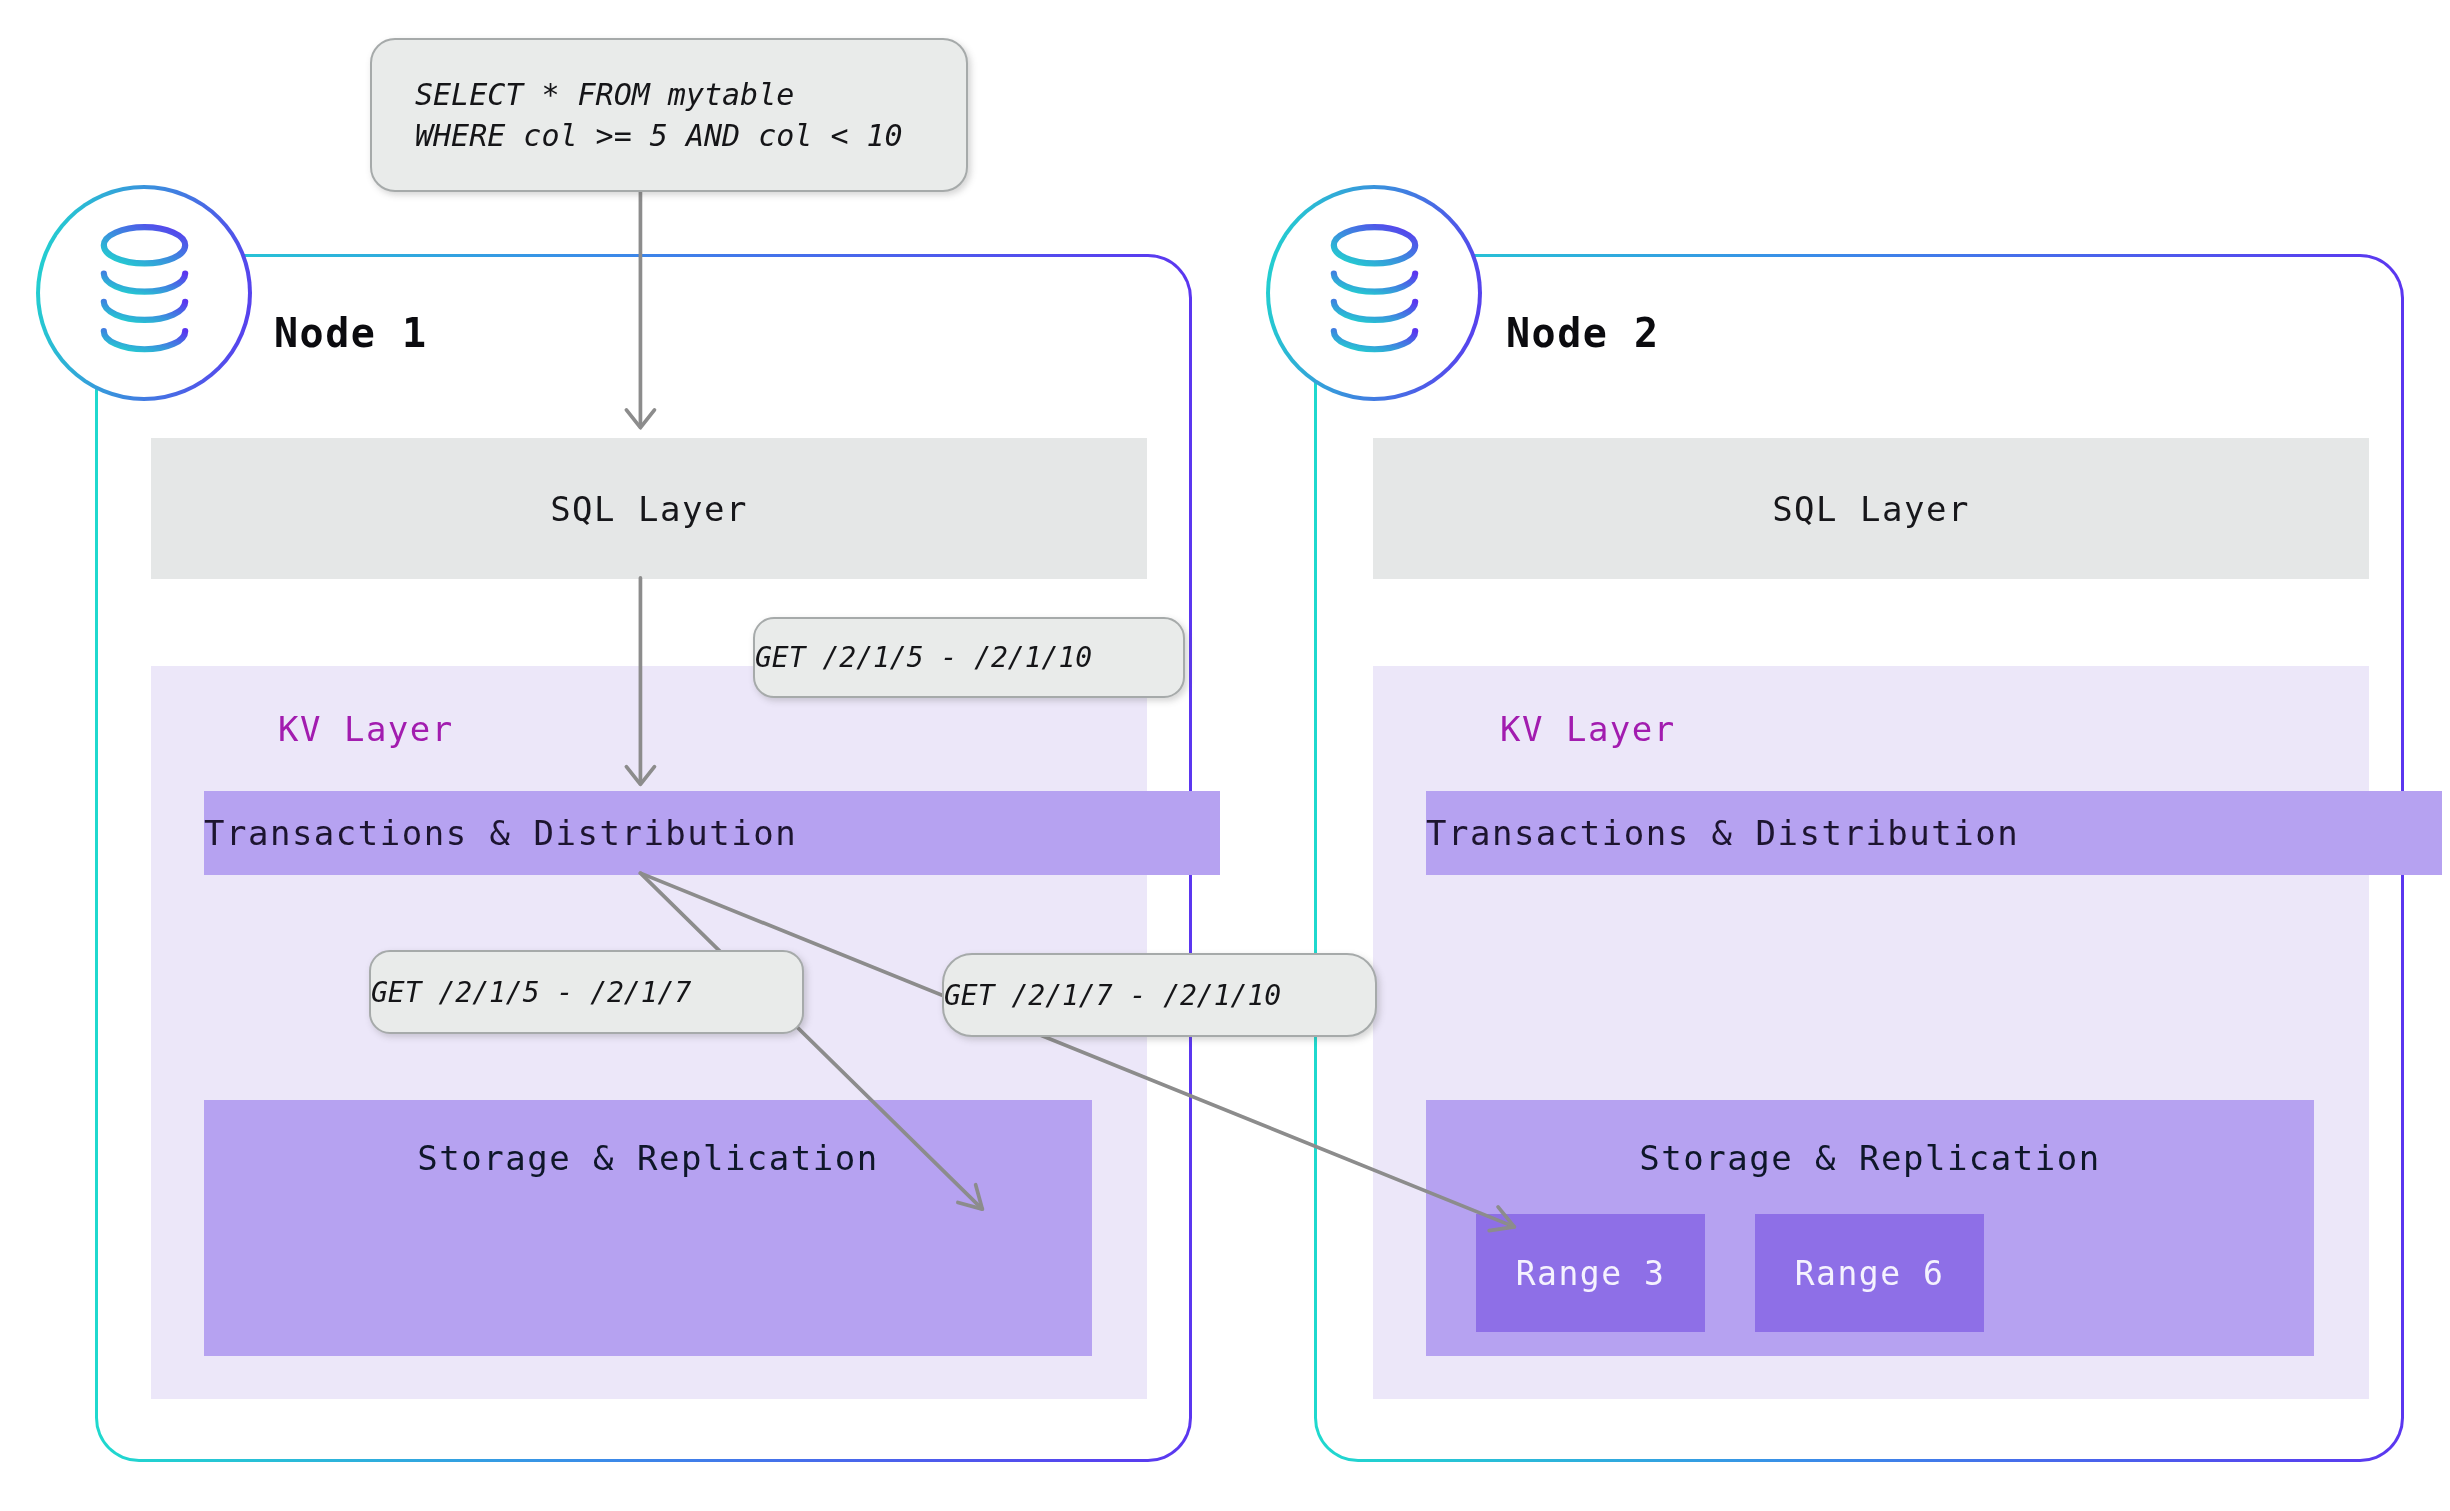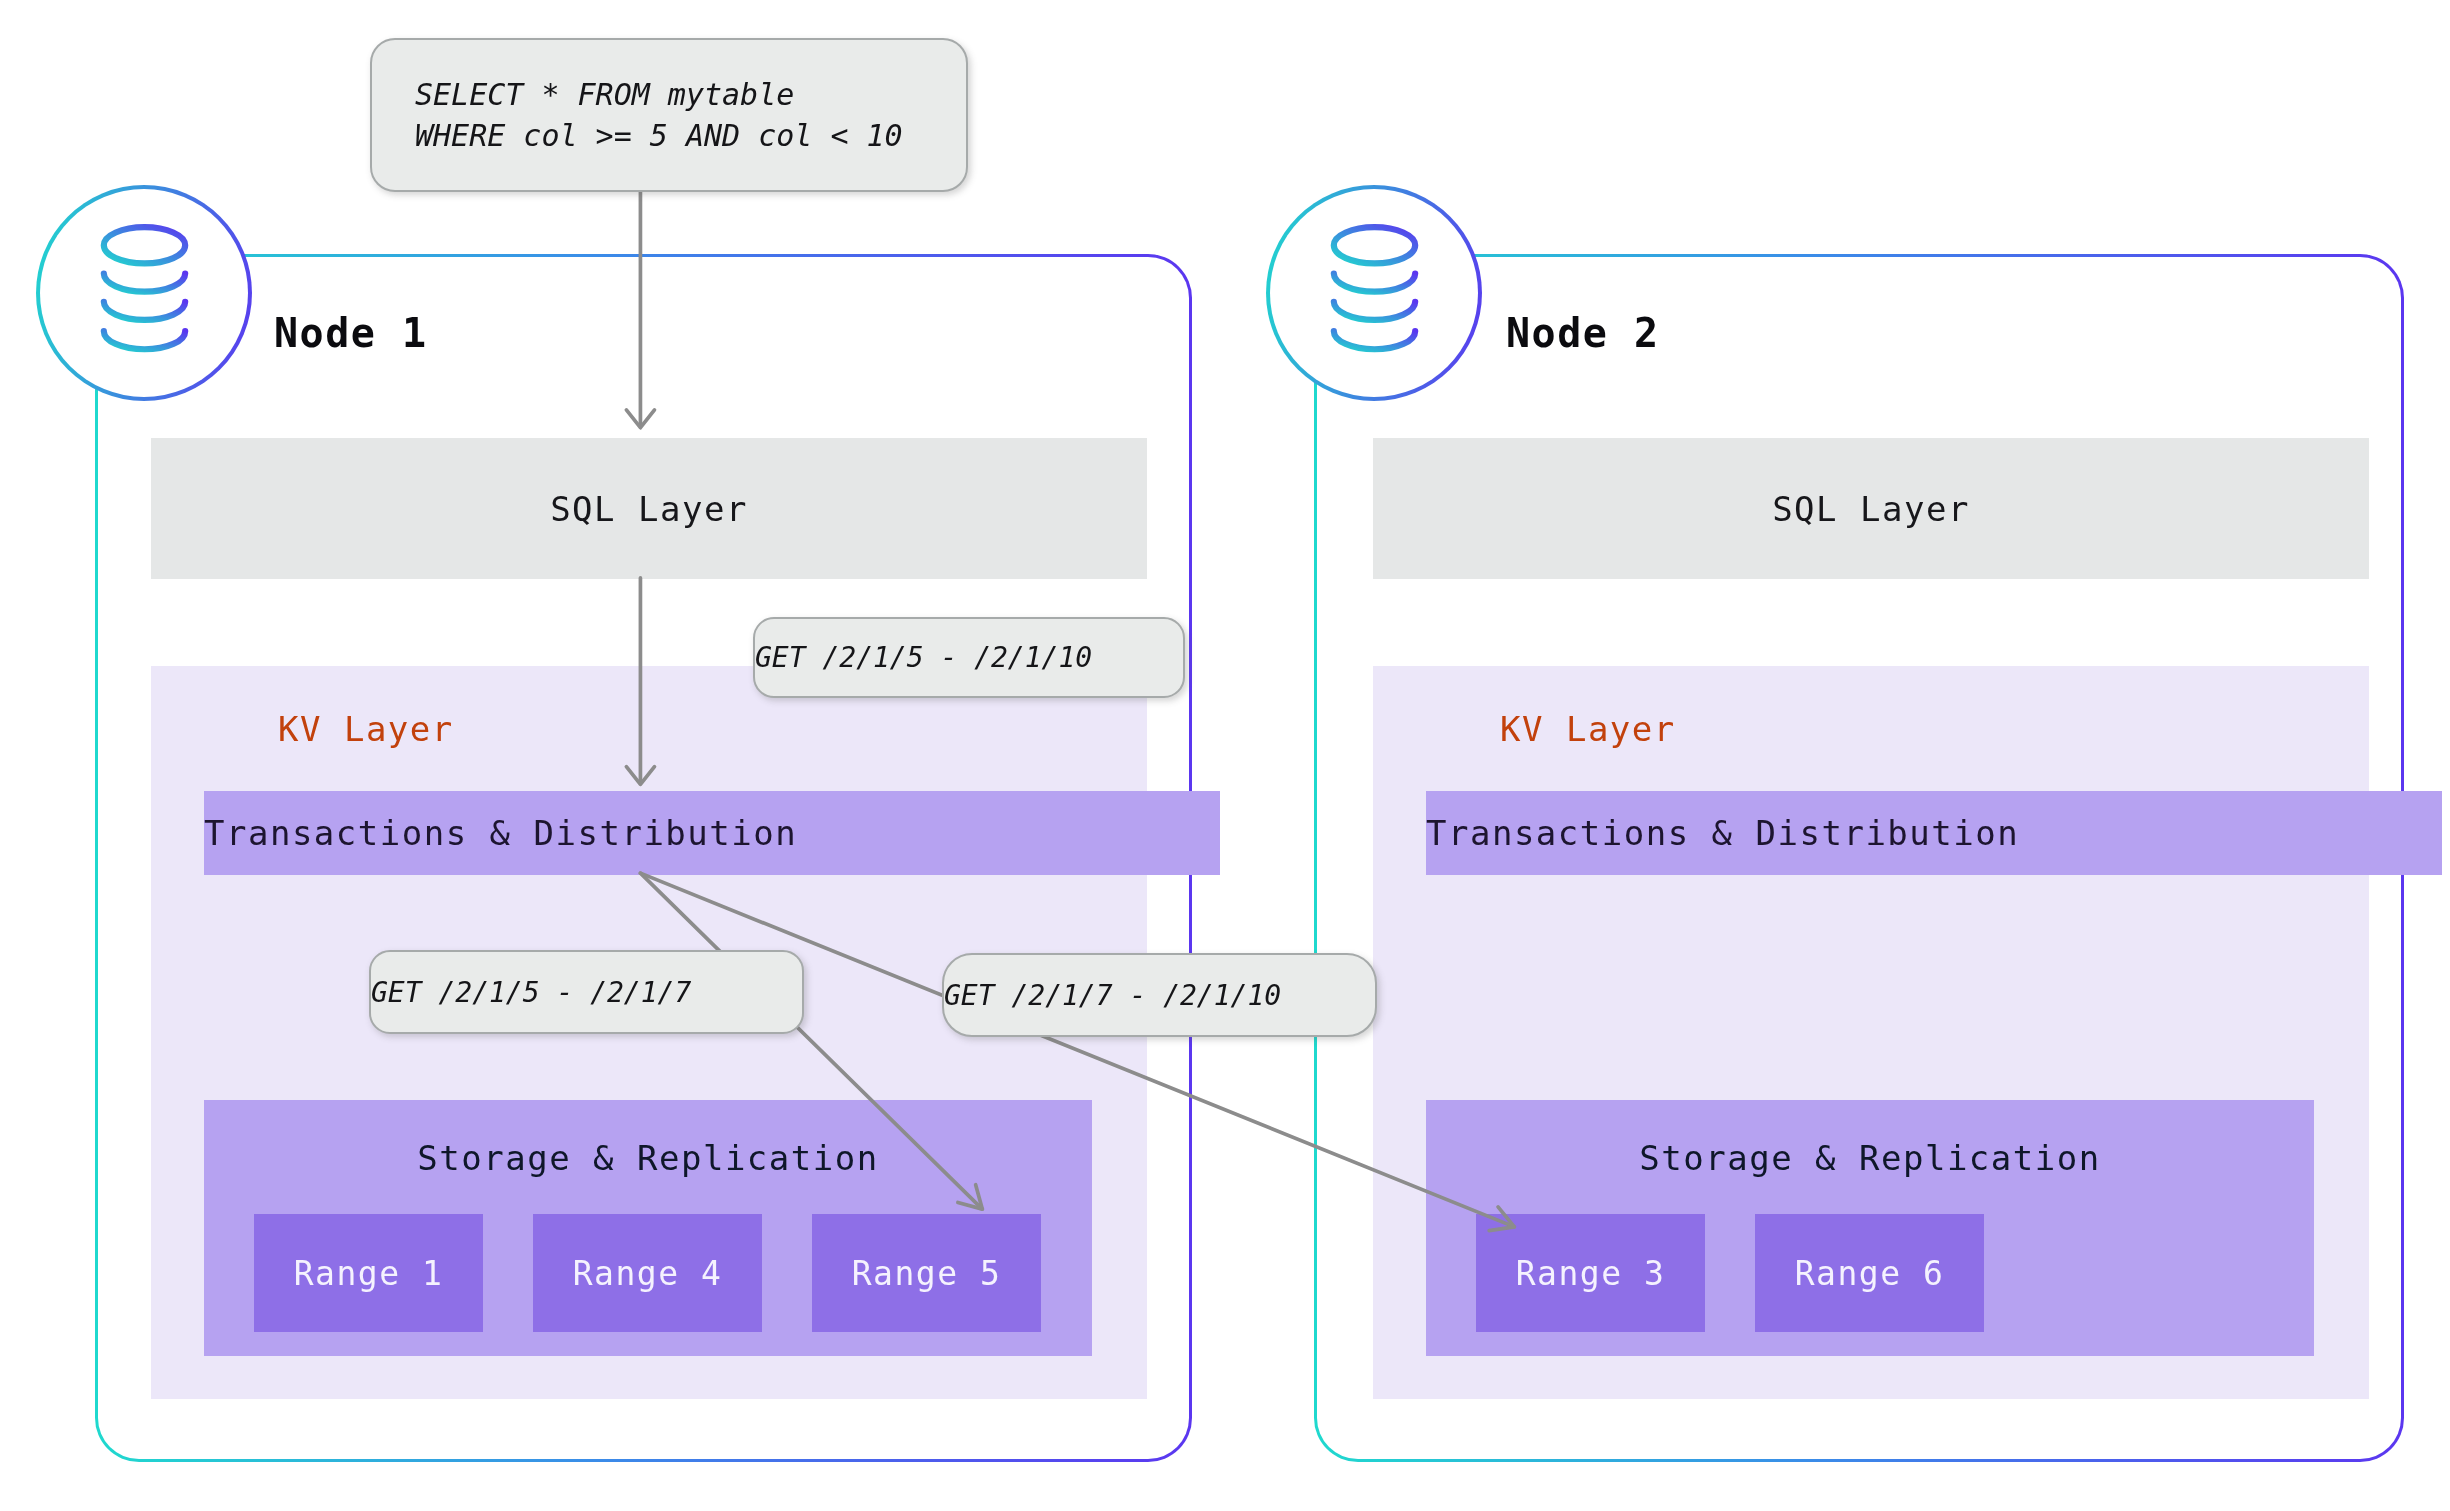--- a/index.html
+++ b/index.html
@@ -23,21 +23,21 @@
   .sql-layer{background:#e5e7e7;width:996px;height:141px;top:184px;
              display:flex;align-items:center;justify-content:center;}
   .node1 .sql-layer{left:56px;}
   .node2 .sql-layer{left:59px;}
   .layer-label{font-size:34px;letter-spacing:1.5px;color:#17171b;}
 
   .kv-layer{background:#ece7f9;width:996px;height:733px;top:412px;}
   .node1 .kv-layer{left:56px;}
   .node2 .kv-layer{left:59px;}
   .kv-layer>*{position:absolute;}
-  .kv-label{left:127px;top:43px;font-size:34px;letter-spacing:1.5px;color:#c2410c;}
+  .kv-label{left:127px;top:43px;font-size:34px;letter-spacing:1.5px;color:#a21caf;}
 
   .tnd-box{background:#b6a2f1;left:53px;top:125px;width:1016px;height:84px;
            display:flex;align-items:center;justify-content:flex-start;}
   .tnd-box .layer-label{color:#1d1530;}
 
   .storage-box{background:#b6a2f1;left:53px;top:434px;width:888px;height:256px;}
   .storage-label{position:absolute;left:0;top:38px;width:100%;text-align:center;
                  font-size:34px;letter-spacing:1.5px;color:#0f172a;}
   .range-row{position:absolute;left:50px;top:114px;display:flex;gap:50px;}
   .range-box{width:229px;height:118px;background:#8e6fe7;
@@ -81,25 +81,20 @@
 
     <div class="kv-layer">
       <span class="kv-label">KV Layer</span>
 
       <div class="tnd-box">
         <span class="layer-label">Transactions &amp; Distribution</span>
       </div>
 
       <div class="storage-box">
         <div class="storage-label">Storage &amp; Replication</div>
-        <div class="range-row">
-          <div class="range-box">Range 1</div>
-          <div class="range-box">Range 4</div>
-          <div class="range-box">Range 5</div>
-        </div>
       </div>
     </div>
   </section>
 
   <section class="node node2">
     <div class="node-title">Node 2</div>
 
     <div class="sql-layer">
       <span class="layer-label">SQL Layer</span>
     </div>

